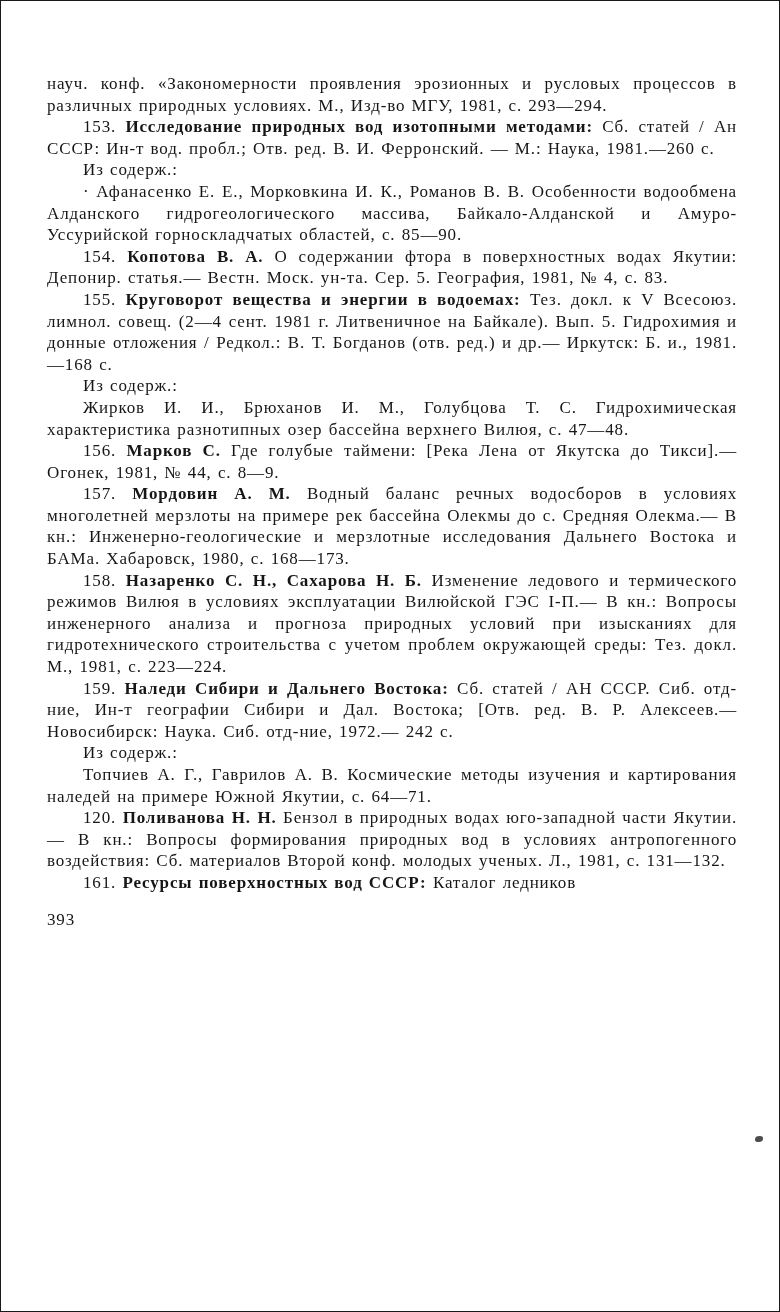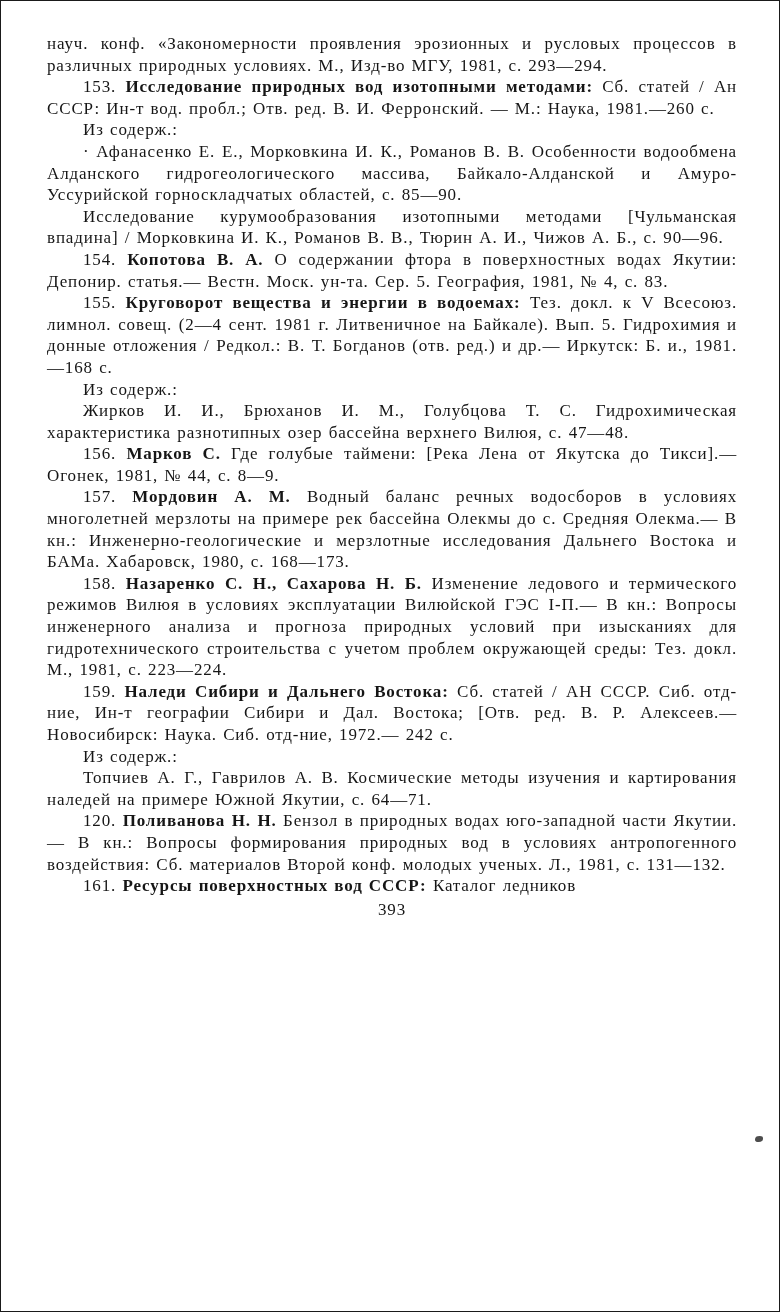--- a/index.html
+++ b/index.html
@@ -8,38 +8,38 @@
     background: #dedede;
   }
   .page {
     position: relative;
     width: 780px;
     height: 1312px;
     margin: 0 auto;
     background: #ffffff;
     box-sizing: border-box;
     border: 1px solid #1a1a1a;
-    padding: 32px 42px 0 46px;
+    padding: 72px 42px 0 46px;
     overflow: hidden;
     font-family: "Liberation Serif", "DejaVu Serif", serif;
     font-size: 17px;
     line-height: 21.6px;
     color: #161616;
   }
   .para {
     margin: 0;
     text-align: justify;
     letter-spacing: 0.05em;
     word-spacing: 0.07em;
   }
   .para.indent { text-indent: 36px; }
   .b { font-weight: 700; }
   .page-number-row {
-    margin-top: 2px;
-    text-align: center;
+    margin-top: 15px;
+    text-align: left;
     letter-spacing: 0.05em;
   }
   .speck {
     position: absolute;
     left: 754px;
     top: 1135px;
     width: 8px;
     height: 6px;
     background: #3a3a3a;
     border-radius: 60% 40% 55% 45%;
@@ -48,21 +48,20 @@
 </style>
 </head>
 <body>
 
 <div class="page">
   <div>
       <p class="para"><span>науч. конф. «Закономерности проявления эрозионных и русловых процессов в различных природных условиях. М., Изд-во МГУ, 1981, с. 293—294.</span></p>
       <p class="para indent"><span>153. </span><span class="b">Исследование природных вод изотопными методами:</span><span> Сб. статей / Ан СССР: Ин-т вод. пробл.; Отв. ред. В. И. Ферронский. — М.: Наука, 1981.—260 с.</span></p>
       <p class="para indent"><span>Из содерж.:</span></p>
       <p class="para indent"><span>· Афанасенко Е. Е., Морковкина И. К., Романов В. В. Особенности водообмена Алданского гидрогеологического массива, Байкало-Алданской и Амуро-Уссурийской горноскладчатых областей, с. 85—90.</span></p>
-      <p class="para indent"><span>Исследование курумообразования изотопными методами [Чульманская впадина] / Морковкина И. К., Романов В. В., Тюрин А. И., Чижов А. Б., с. 90—96.</span></p>
       <p class="para indent"><span>154. </span><span class="b">Копотова В. А.</span><span> О содержании фтора в поверхностных водах Якутии: Депонир. статья.— Вестн. Моск. ун-та. Сер. 5. География, 1981, № 4, с. 83.</span></p>
       <p class="para indent"><span>155. </span><span class="b">Круговорот вещества и энергии в водоемах:</span><span> Тез. докл. к V Всесоюз. лимнол. совещ. (2—4 сент. 1981 г. Литвеничное на Байкале). Вып. 5. Гидрохимия и донные отложения / Редкол.: В. Т. Богданов (отв. ред.) и др.— Иркутск: Б. и., 1981.—168 с.</span></p>
       <p class="para indent"><span>Из содерж.:</span></p>
       <p class="para indent"><span>Жирков И. И., Брюханов И. М., Голубцова Т. С. Гидрохимическая характеристика разнотипных озер бассейна верхнего Вилюя, с. 47—48.</span></p>
       <p class="para indent"><span>156. </span><span class="b">Марков С.</span><span> Где голубые таймени: [Река Лена от Якутска до Тикси].— Огонек, 1981, № 44, с. 8—9.</span></p>
       <p class="para indent"><span>157. </span><span class="b">Мордовин А. М.</span><span> Водный баланс речных водосборов в условиях многолетней мерзлоты на примере рек бассейна Олекмы до с. Средняя Олекма.— В кн.: Инженерно-геологические и мерзлотные исследования Дальнего Востока и БАМа. Хабаровск, 1980, с. 168—173.</span></p>
       <p class="para indent"><span>158. </span><span class="b">Назаренко С. Н., Сахарова Н. Б.</span><span> Изменение ледового и термического режимов Вилюя в условиях эксплуатации Вилюйской ГЭС I-П.— В кн.: Вопросы инженерного анализа и прогноза природных условий при изысканиях для гидротехнического строительства с учетом проблем окружающей среды: Тез. докл. М., 1981, с. 223—224.</span></p>
       <p class="para indent"><span>159. </span><span class="b">Наледи Сибири и Дальнего Востока:</span><span> Сб. статей / АН СССР. Сиб. отд-ние, Ин-т географии Сибири и Дал. Востока; [Отв. ред. В. Р. Алексеев.— Новосибирск: Наука. Сиб. отд-ние, 1972.— 242 с.</span></p>
       <p class="para indent"><span>Из содерж.:</span></p>
       <p class="para indent"><span>Топчиев А. Г., Гаврилов А. В. Космические методы изучения и картирования наледей на примере Южной Якутии, с. 64—71.</span></p>

